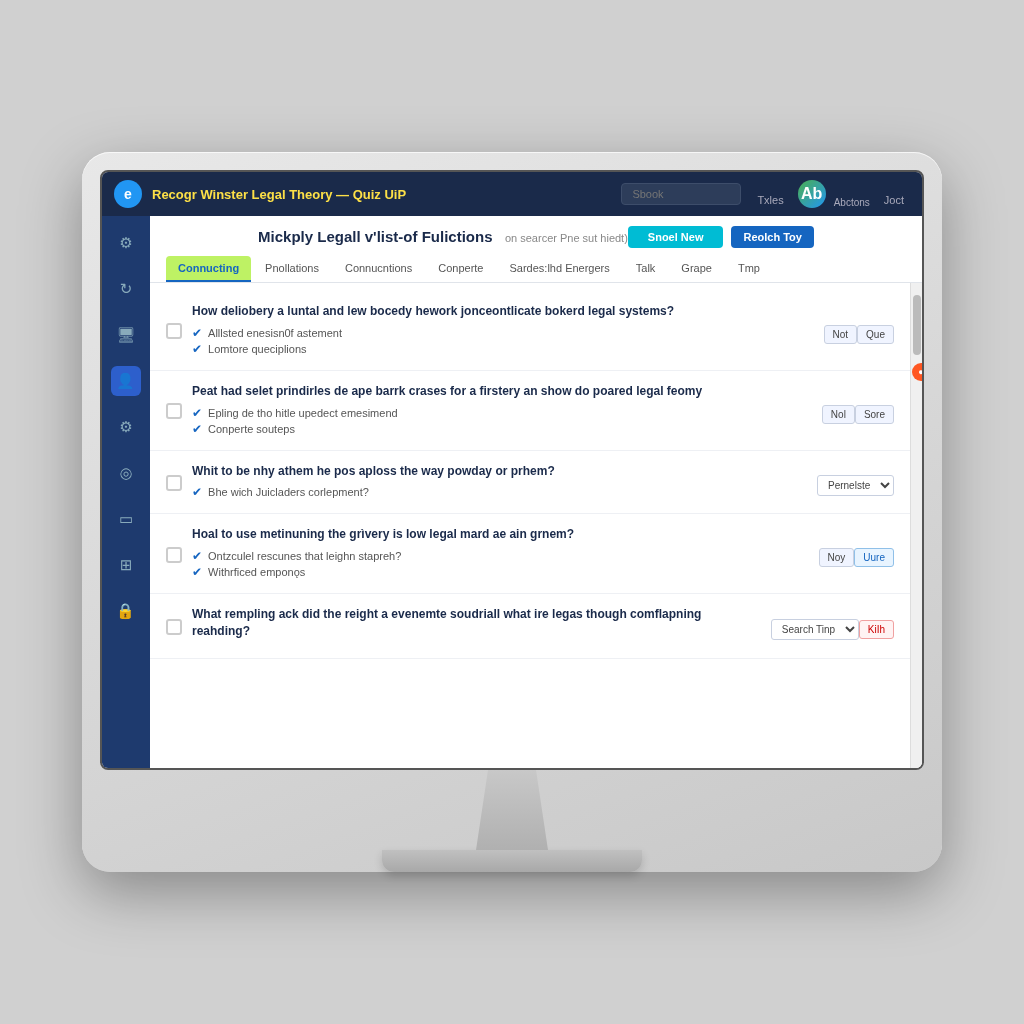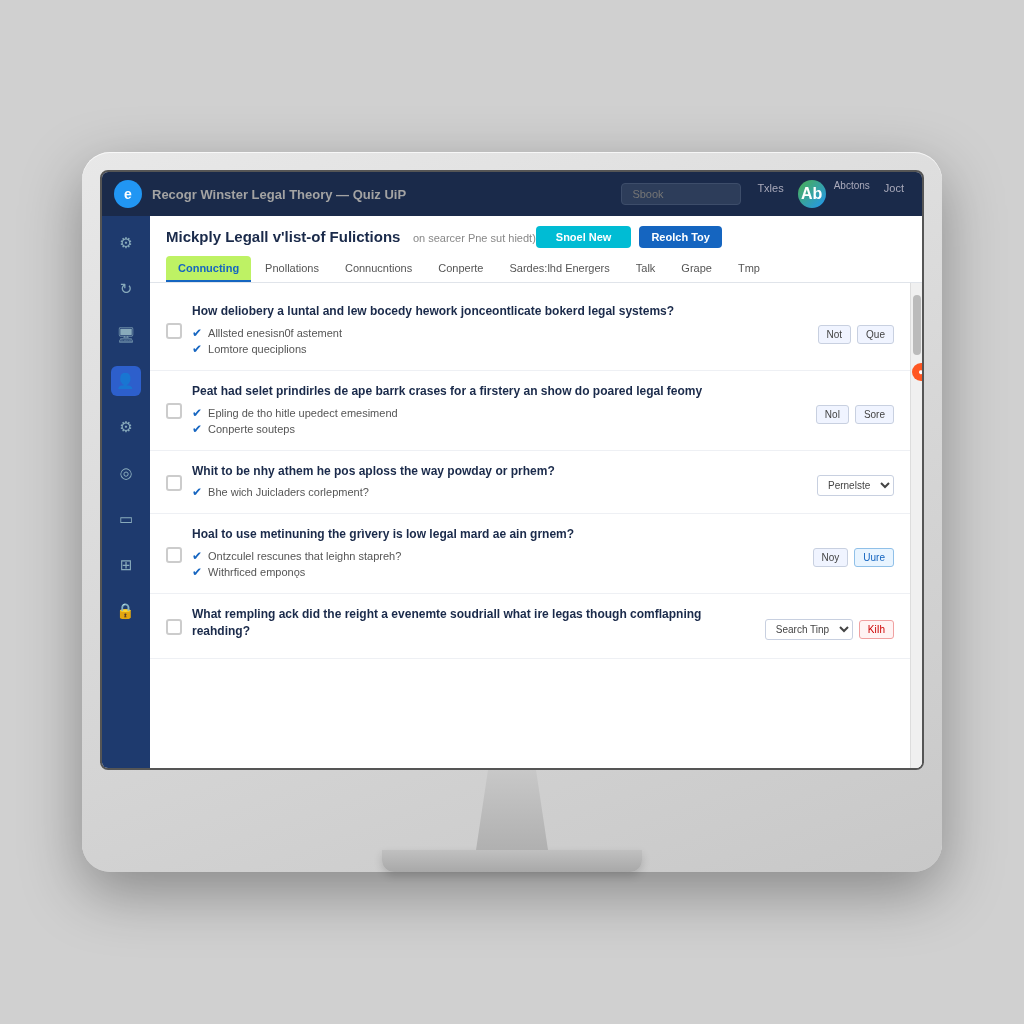--- a/index.html
+++ b/index.html
@@ -69,36 +69,36 @@
       align-items: center;
       justify-content: center;
       font-size: 14px;
       font-weight: bold;
       color: #fff;
       flex-shrink: 0;
     }
     .topbar-title {
       font-size: 13px;
       font-weight: 600;
-      color: #a3a3a3;
+      color: #fde047;
       flex: 1;
     }
     .topbar-search {
       background: #2d3d5a;
       border: 1px solid #3d4d6a;
       border-radius: 4px;
       color: #fff;
       padding: 4px 10px;
       font-size: 11px;
       width: 120px;
       outline: none;
     }
     .topbar-actions {
       display: flex;
-      align-items: flex-start;
+      align-items: flex-end;
       gap: 8px;
     }
     .topbar-btn {
       background: none;
       border: none;
       color: #aab;
       font-size: 11px;
       cursor: pointer;
       padding: 2px 6px;
     }
@@ -156,21 +156,21 @@
     }
     .content-header {
       background: #fff;
       border-bottom: 1px solid #e0e4ea;
       padding: 10px 16px 0 16px;
       flex-shrink: 0;
     }
     .content-header-top {
       display: flex;
       align-items: center;
-      justify-content: flex-start;
+      justify-content: center;
       margin-bottom: 8px;
     }
     .page-title {
       font-size: 15px;
       font-weight: 700;
       color: #1a2a4a;
     }
     .header-buttons {
       display: flex;
       gap: 8px;
@@ -262,21 +262,21 @@
       color: #555;
       margin-bottom: 2px;
     }
     .check-icon {
       color: #1565C0;
       font-size: 12px;
     }
     .question-actions {
       display: flex;
       align-items: center;
-      gap: 6px;
+      gap: 0;
       flex-shrink: 0;
       margin-top: 8px;
     }
     .action-btn {
       background: #f0f4ff;
       border: 1px solid #c8d0e0;
       border-radius: 3px;
       padding: 3px 8px;
       font-size: 10px;
       color: #444;

